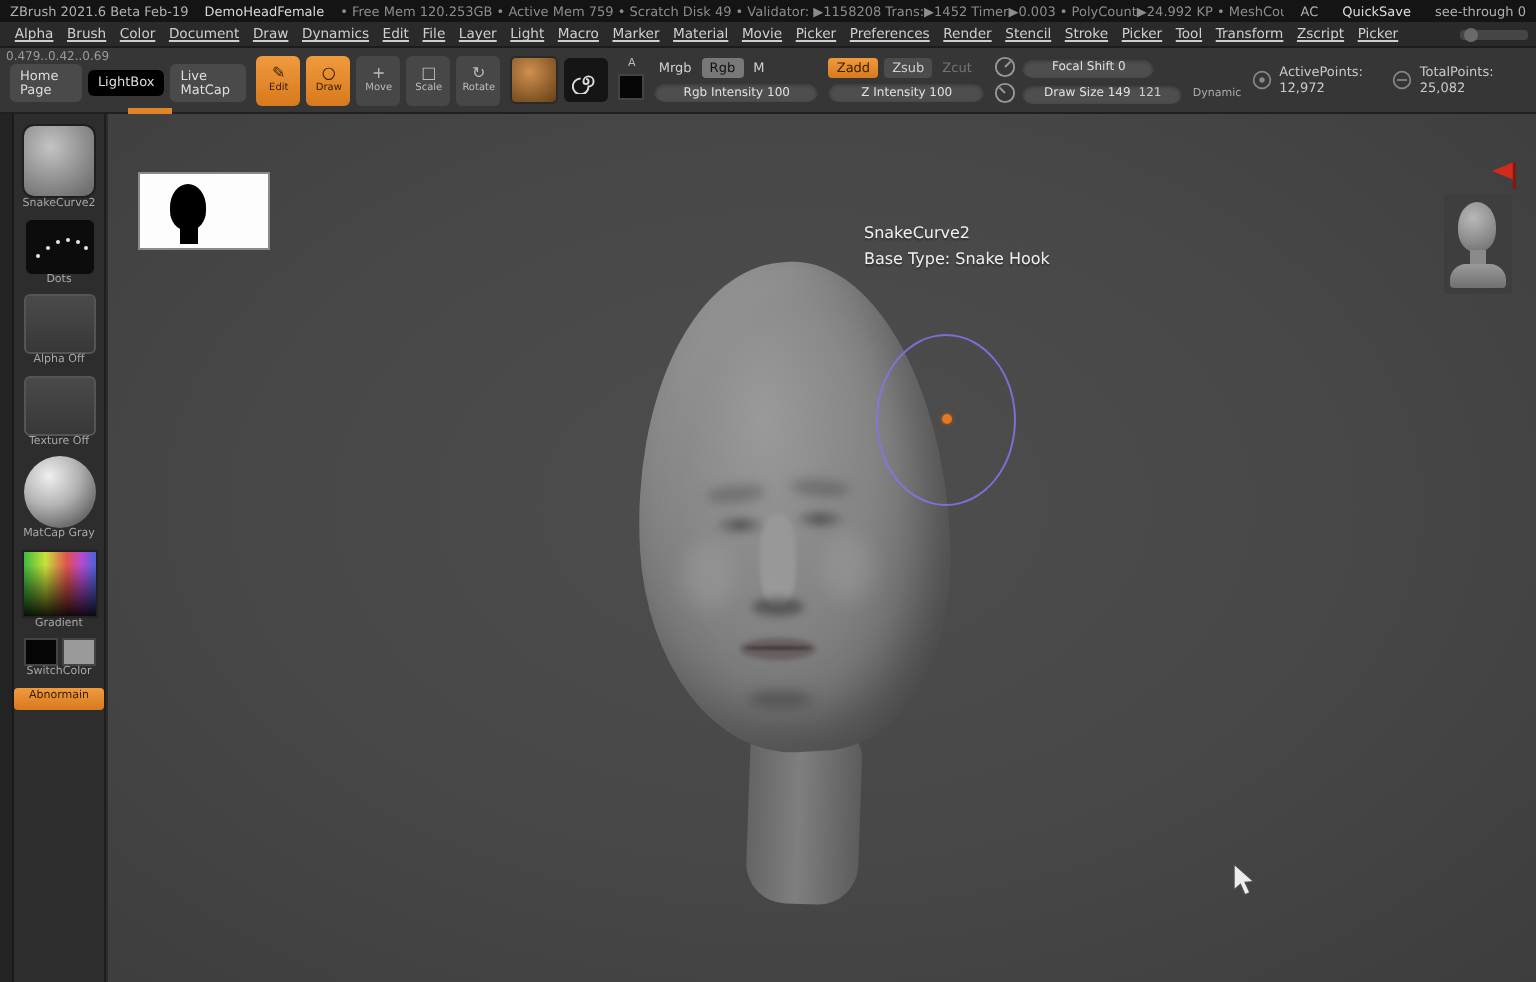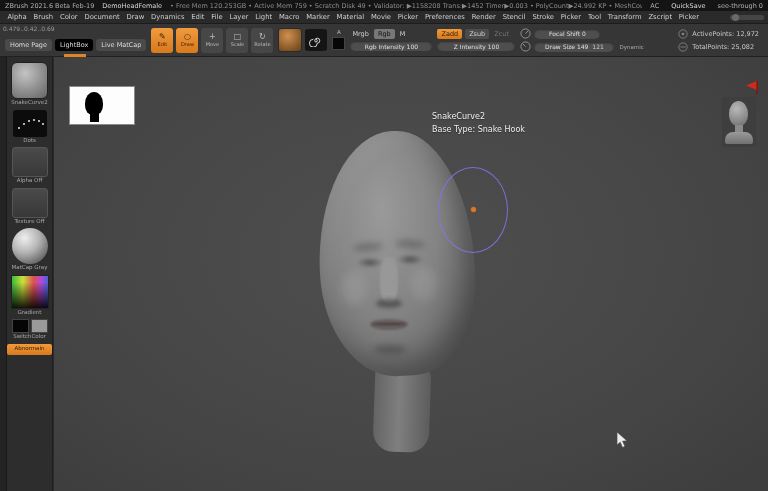--- a/index.html
+++ b/index.html
@@ -9,21 +9,21 @@
   
   .titlebar { position:absolute; left:0; top:0; right:0; height:11px; background:#141414;
     display:flex; align-items:center; gap:8px; padding:0 5px; font-size:6.5px; color:#b0b0b0; white-space:nowrap; }
   .titlebar .doc { color:#d8d8d8; }
   .titlebar .stats { color:#8c8c8c; overflow:hidden; }
   .titlebar .tb-right { margin-left:auto; display:flex; gap:12px; align-items:center; }
   .titlebar .quicksave { color:#ddd; }
 
   
   .menubar { position:absolute; left:0; top:11px; right:0; height:13px; background:#2a2a2a;
-    border-bottom:1px solid #1c1c1c; display:flex; align-items:center; padding:0 4px; font-size:6.8px; color:#cfcfcf; }
+    border-bottom:1px solid #1c1c1c; display:flex; align-items:center; padding:0 4px; font-size:6.8px; color:#cfcfcf;text-decoration:underline; }
   .menu-item { padding:0 3.4px; cursor:default; }
   .menu-right { margin-left:auto; display:flex; align-items:center; gap:4px; }
   .see-slider { width:34px; height:5px; background:#454545; border-radius:2px; position:relative; }
   .see-slider .knob { position:absolute; left:2px; top:-1px; width:7px; height:7px; background:#6a6a6a; border-radius:50%; }
 
   
   .toolbar { position:absolute; left:0; top:24px; right:0; height:33px; background:#363636;
     border-bottom:1px solid #202020; display:flex; align-items:center; gap:5px; padding:0 5px; }
   .color-values { position:absolute; left:3px; top:1px; font-size:6px; color:#9a9a9a; }
   .grp { display:flex; align-items:center; gap:3px; }
@@ -47,21 +47,21 @@
   .txtbtn { font-size:6.5px; color:#cfcfcf; padding:2px 2px; line-height:1; }
   .txtbtn.boxed { background:#787878; color:#111; border-radius:2px; padding:2px 4px; }
   .txtbtn.orange { background:linear-gradient(#f09a3e,#d8791d); color:#3a2000; border-radius:2px; padding:2px 4px; }
   .txtbtn.gray { background:#4c4c4c; border-radius:2px; padding:2px 4px; }
   .txtbtn.dim { color:#757575; }
   .slider { background:#4e4e4e; border-radius:6px; height:10px; display:flex; align-items:center; justify-content:center;
     font-size:6px; color:#e0e0e0; padding:0 5px; box-shadow:inset 0 1px 2px rgba(0,0,0,.45); white-space:nowrap; gap:4px; }
   .slider .sec { color:#cfcfcf; }
   .dial { flex:none; }
   .dynamic { font-size:5.5px; color:#aaa; margin-left:2px; }
-  .points { margin-left:auto; display:flex; flex-direction:column; gap:3px; font-size:6.5px; color:#c9c9c9; padding-right:4px; }
+  .points { margin-left:auto; display:flex; flex-direction:row; gap:3px; font-size:6.5px; color:#c9c9c9; padding-right:4px; }
   .points .rowline { gap:4px; }
 
   
   .dock-strip { position:absolute; left:0; top:57px; bottom:0; width:7px; background:#232323; border-right:1px solid #191919; }
   .sidebar { position:absolute; left:7px; top:57px; bottom:0; width:46px; background:#2d2d2d; border-right:1px solid #1e1e1e;
     display:flex; flex-direction:column; align-items:center; padding-top:5px; gap:4px; }
   .side-item { display:flex; flex-direction:column; align-items:center; gap:1px; }
   .side-label { font-size:5.5px; color:#a8a8a8; line-height:1; }
   .brush-big { width:37px; height:37px; border-radius:6px;
     background:radial-gradient(circle at 38% 30%, #c4c4c4, #8e8e8e 55%, #646464); border:1px solid #1f1f1f; }

